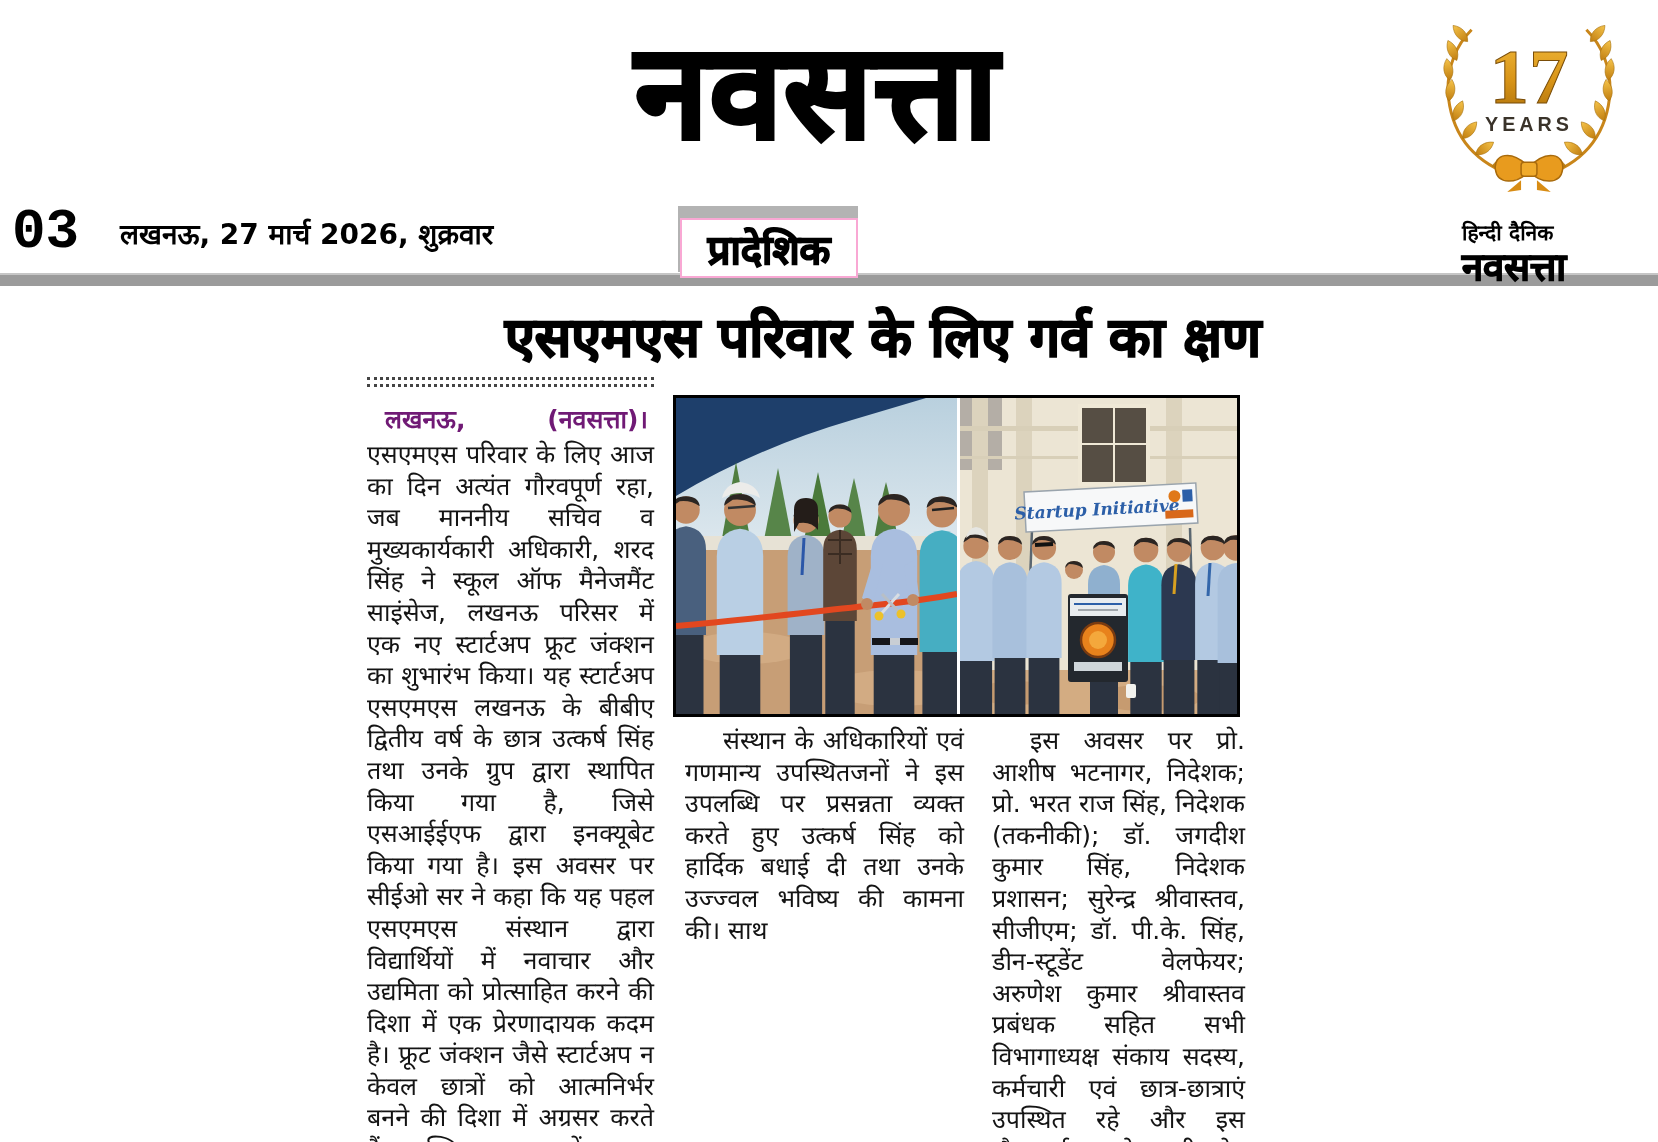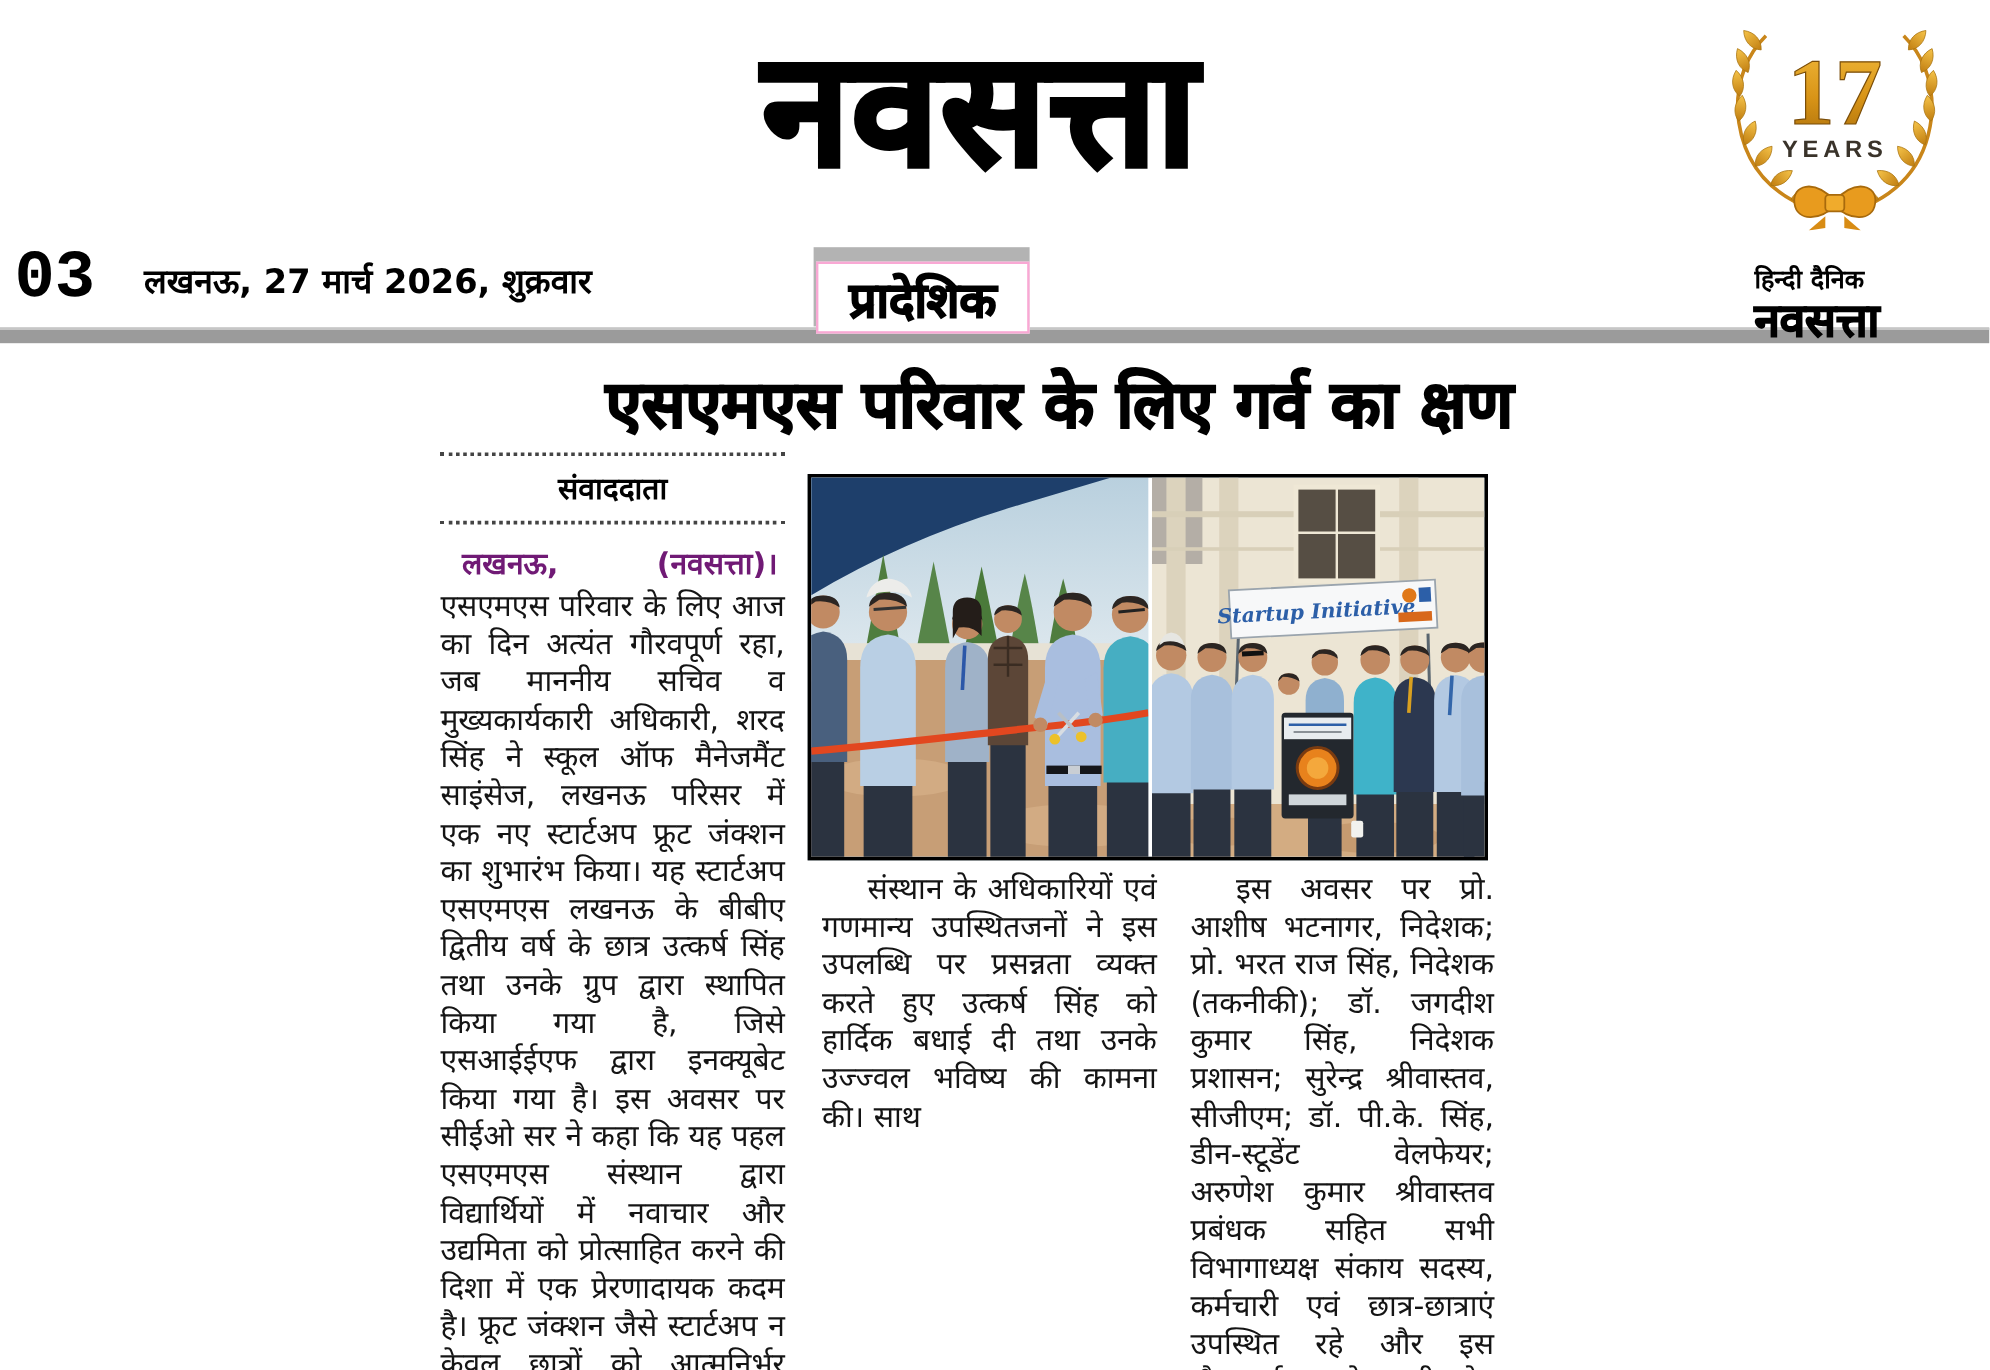--- a/index.html
+++ b/index.html
@@ -122,21 +122,20 @@
       <div class="ed-name">नवसत्ता</div>
     </div>
   </div>
 
   <h2 class="headline">एसएमएस परिवार के लिए गर्व का क्षण</h2>
 
   <div class="article">
 
     <div class="col col1">
       <div class="dotted"></div>
-      <div class="byline">संवाददाता</div>
       <div class="dotted"></div>
       <div class="dateline">
         <span>लखनऊ,</span>
         <span>(नवसत्ता)।</span>
       </div>
       <p class="body-p">एसएमएस परिवार के लिए आज का दिन अत्यंत गौरवपूर्ण रहा, जब माननीय सचिव व मुख्यकार्यकारी अधिकारी, शरद सिंह ने स्कूल ऑफ मैनेजमैंट साइंसेज, लखनऊ परिसर में एक नए स्टार्टअप फ्रूट जंक्शन का शुभारंभ किया। यह स्टार्टअप एसएमएस लखनऊ के बीबीए द्वितीय वर्ष के छात्र उत्कर्ष सिंह तथा उनके ग्रुप द्वारा स्थापित किया गया है, जिसे एसआईईएफ द्वारा इनक्यूबेट किया गया है। इस अवसर पर सीईओ सर ने कहा कि यह पहल एसएमएस संस्थान द्वारा विद्यार्थियों में नवाचार और उद्यमिता को प्रोत्साहित करने की दिशा में एक प्रेरणादायक कदम है। फ्रूट जंक्शन जैसे स्टार्टअप न केवल छात्रों को आत्मनिर्भर बनने की दिशा में अग्रसर करते हैं, बल्कि समाज में स्वस्थ जीवनशैली को भी बढ़ावा देते</p>
     </div>
 
     <figure class="photo">
       <svg viewBox="0 0 561 316" preserveAspectRatio="none">

